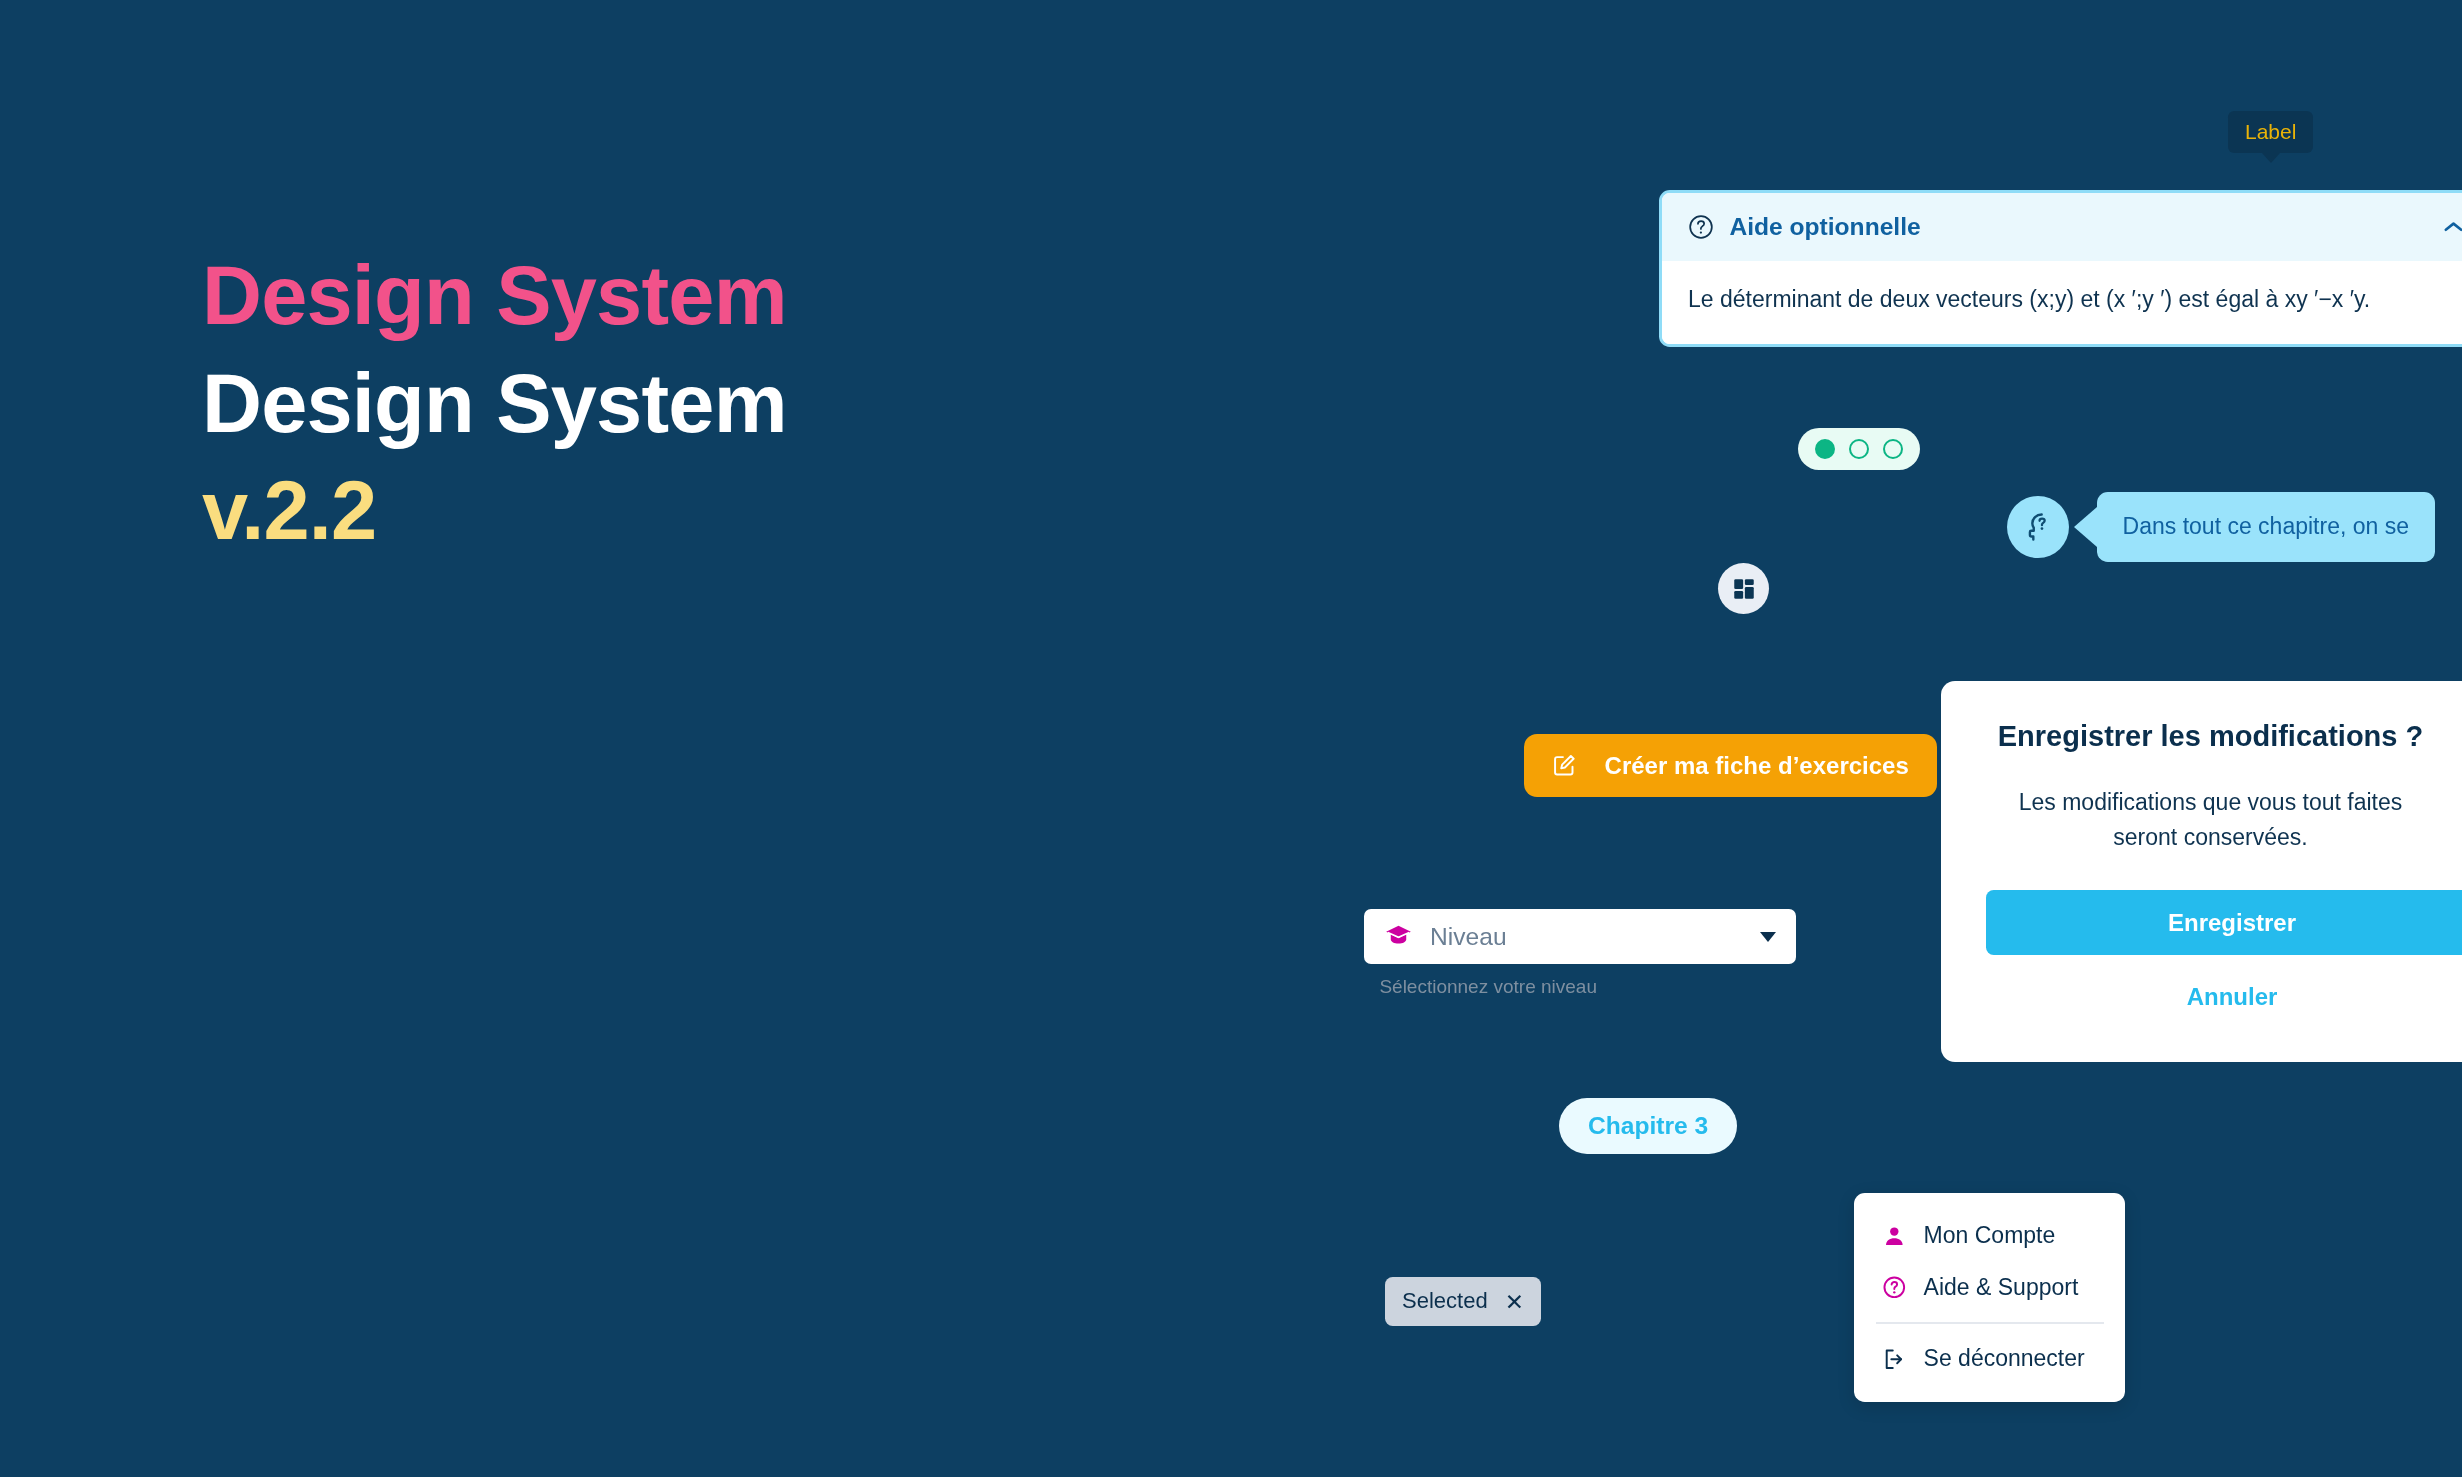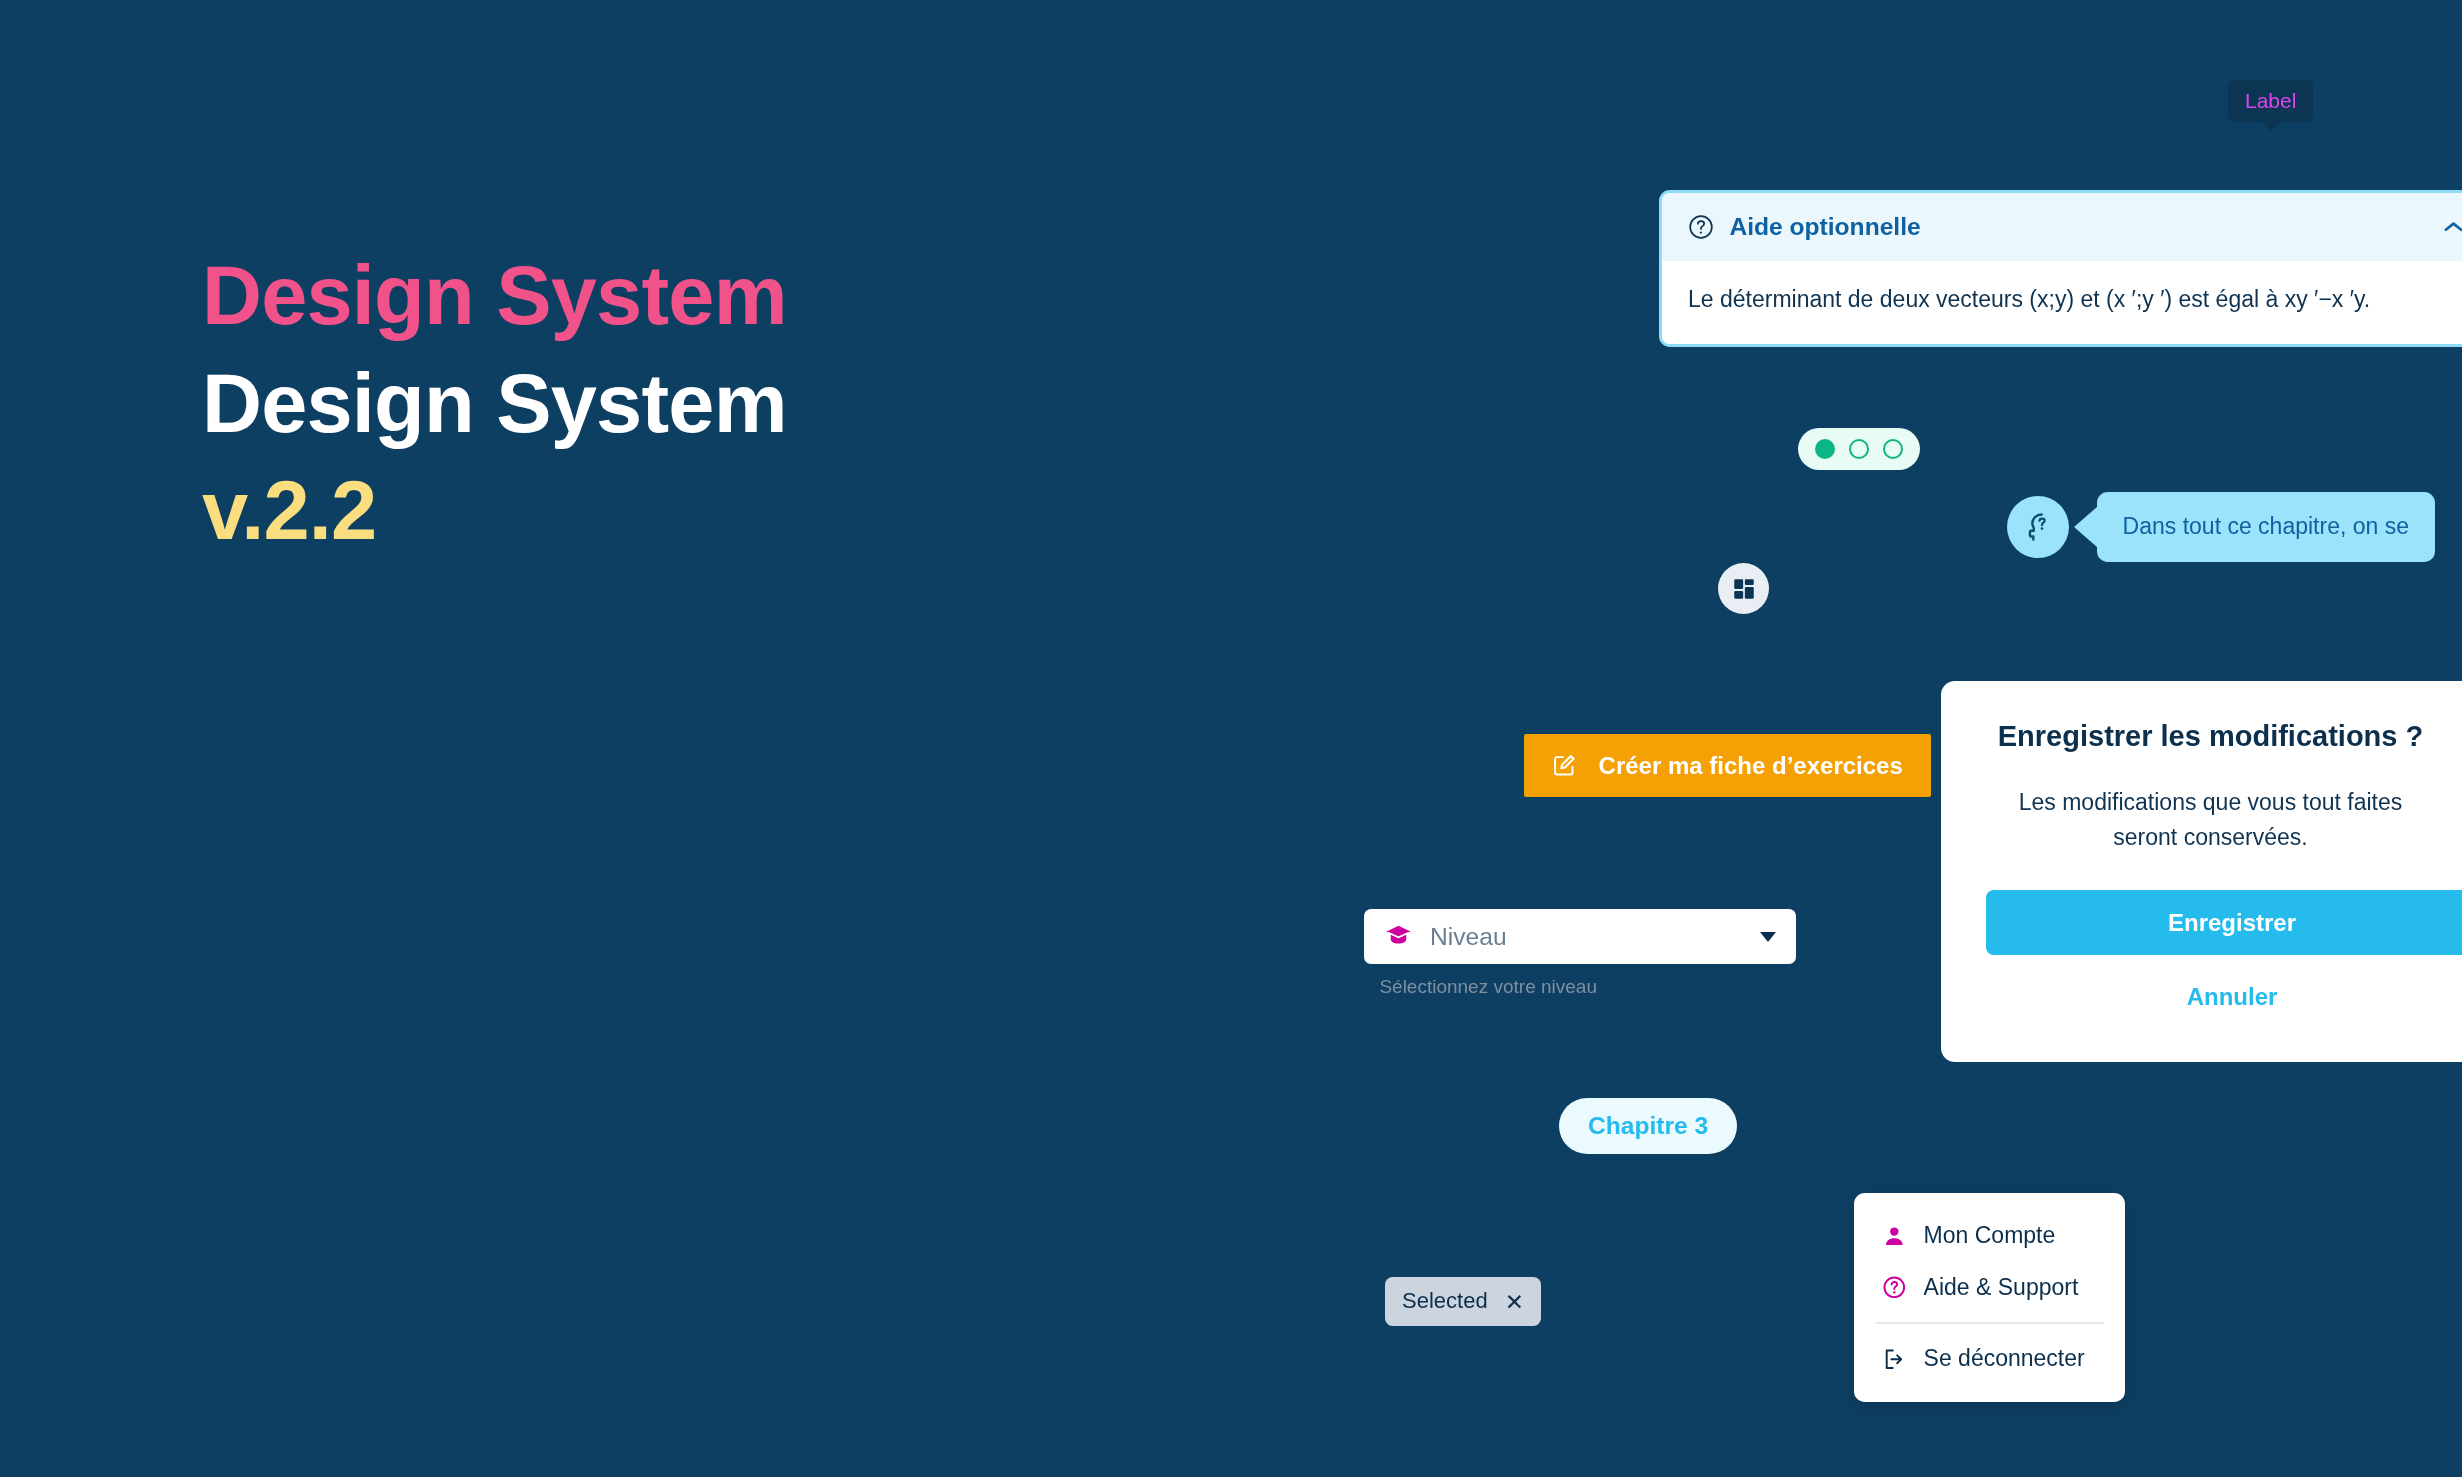--- a/index.html
+++ b/index.html
@@ -40,23 +40,23 @@
     white-space: nowrap;
   }
   .hero-line.pink   { color: #f2528a; margin-bottom: 24.6px; }
   .hero-line.white  { color: #ffffff; margin-bottom: 24.6px; }
   .hero-line.yellow { color: #fadd7f; }
 
   
   .tooltip {
     position: absolute;
     left: 2228px;
-    top: 80px;
+    top: 111px;
     background: #0b3553;
-    color: #d946ef;
+    color: #eab308;
     font-size: 21px;
     padding: 8.5px 17px 10px 17px;
     border-radius: 6.2px;
     line-height: 1.1;
   }
   .tooltip-arrow {
     position: absolute;
     left: 50%;
     bottom: -10px;
     margin-left: -9.2px;
@@ -186,25 +186,25 @@
   
   .btn-orange {
     position: absolute;
     left: 1524px;
     top: 734px;
     background: #f5a105;
     color: #ffffff;
     font-size: 24px;
     font-weight: bold;
     border: none;
-    border-radius: 2px;
+    border-radius: 13px;
     padding: 17.7px 28px;
     display: flex;
     align-items: center;
-    gap: 22px;
+    gap: 28px;
     cursor: pointer;
     font-family: "Liberation Sans", sans-serif;
     white-space: nowrap;
   }
   .btn-orange svg { width: 24.6px; height: 24.6px; display: block; }
 
   
   .modal {
     position: absolute;
     left: 1941px;

